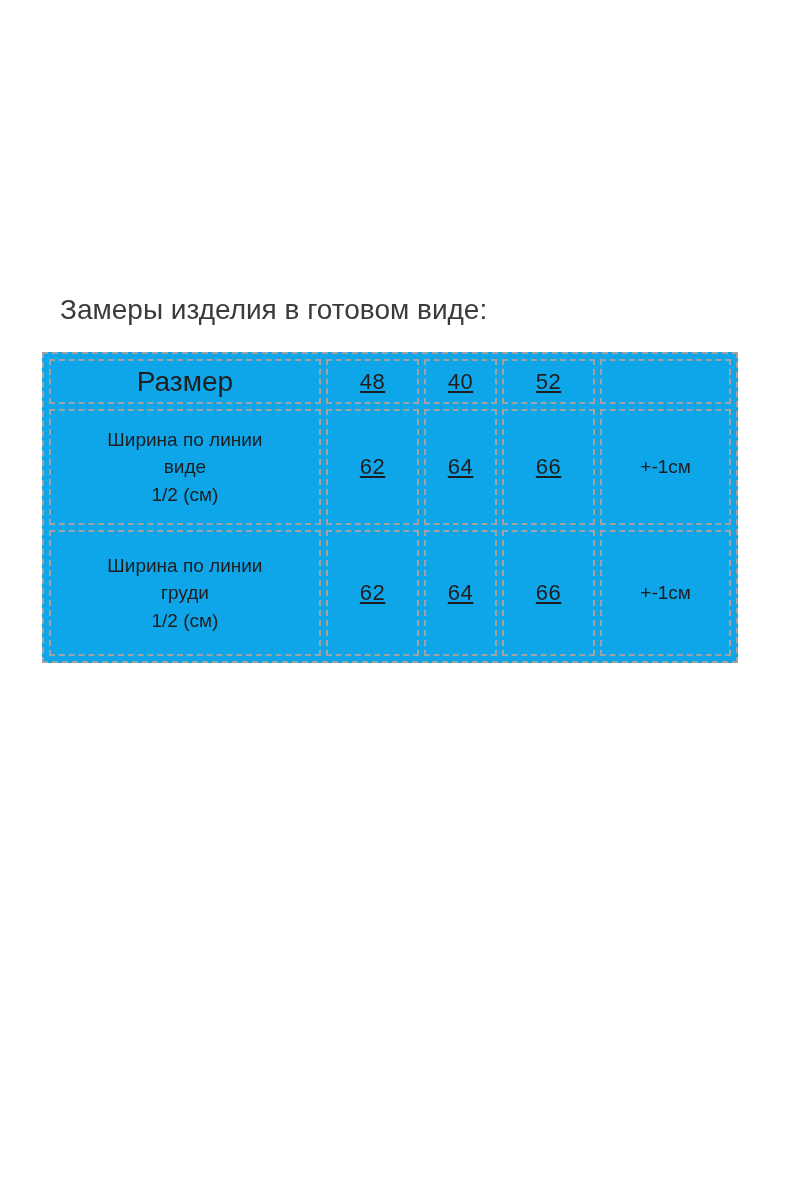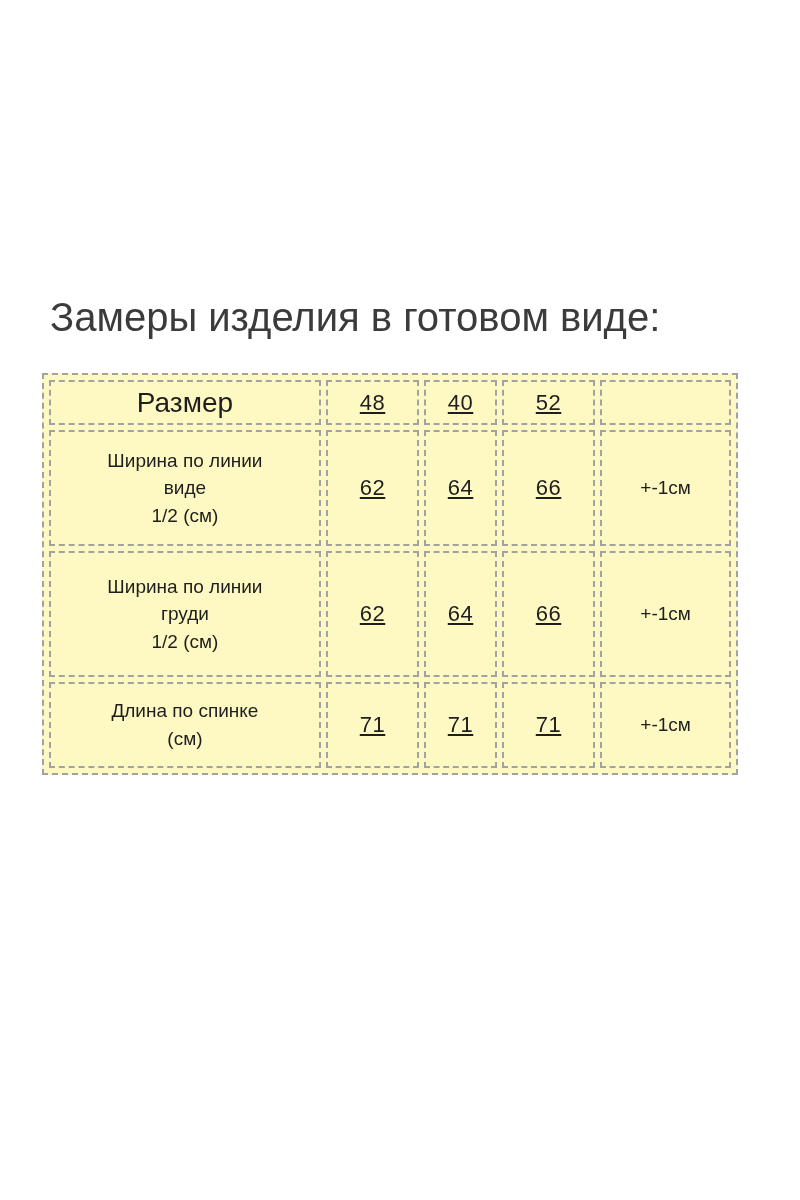--- a/index.html
+++ b/index.html
@@ -9,38 +9,38 @@
   body {
     width: 800px;
     height: 1200px;
     background: #ffffff;
     font-family: "Liberation Sans", "DejaVu Sans", sans-serif;
     position: relative;
     overflow: hidden;
   }
   .page-title {
     position: absolute;
-    left: 50px;
+    left: 60px;
     top: 295px;
-    font-size: 40px;
+    font-size: 28px;
     line-height: 1.1;
     color: #3b3b3b;
     letter-spacing: 0px;
     white-space: nowrap;
   }
   table.size-table {
     position: absolute;
     left: 42px;
-    top: 373px;
+    top: 352px;
     width: 696px;
     table-layout: fixed;
     border-collapse: separate;
     border-spacing: 5px;
     border: 2px dashed #a2a2a2;
-    background: #fef9c3;
+    background: #0ea5e9;
   }
   table.size-table td {
     border: 2px dashed #a2a2a2;
     text-align: center;
     vertical-align: middle;
     color: #1e1e1e;
     padding: 0 4px;
     overflow: hidden;
   }
   col.c-label { width: 262px; }
@@ -110,25 +110,15 @@
         <div>Ширина по линии</div>
         <div>груди</div>
         <div>1/2 (см)</div>
       </td>
       <td class="num-cell">62</td>
       <td class="num-cell">64</td>
       <td class="num-cell">66</td>
       <td class="tol-cell">+-1см</td>
     </tr>
 
-    <tr class="r-back">
-      <td class="label-cell">
-        <div>Длина по спинке</div>
-        <div>(см)</div>
-      </td>
-      <td class="num-cell">71</td>
-      <td class="num-cell">71</td>
-      <td class="num-cell">71</td>
-      <td class="tol-cell">+-1см</td>
-    </tr>
 
   </tbody>
 </table>
 
 </body></html>

